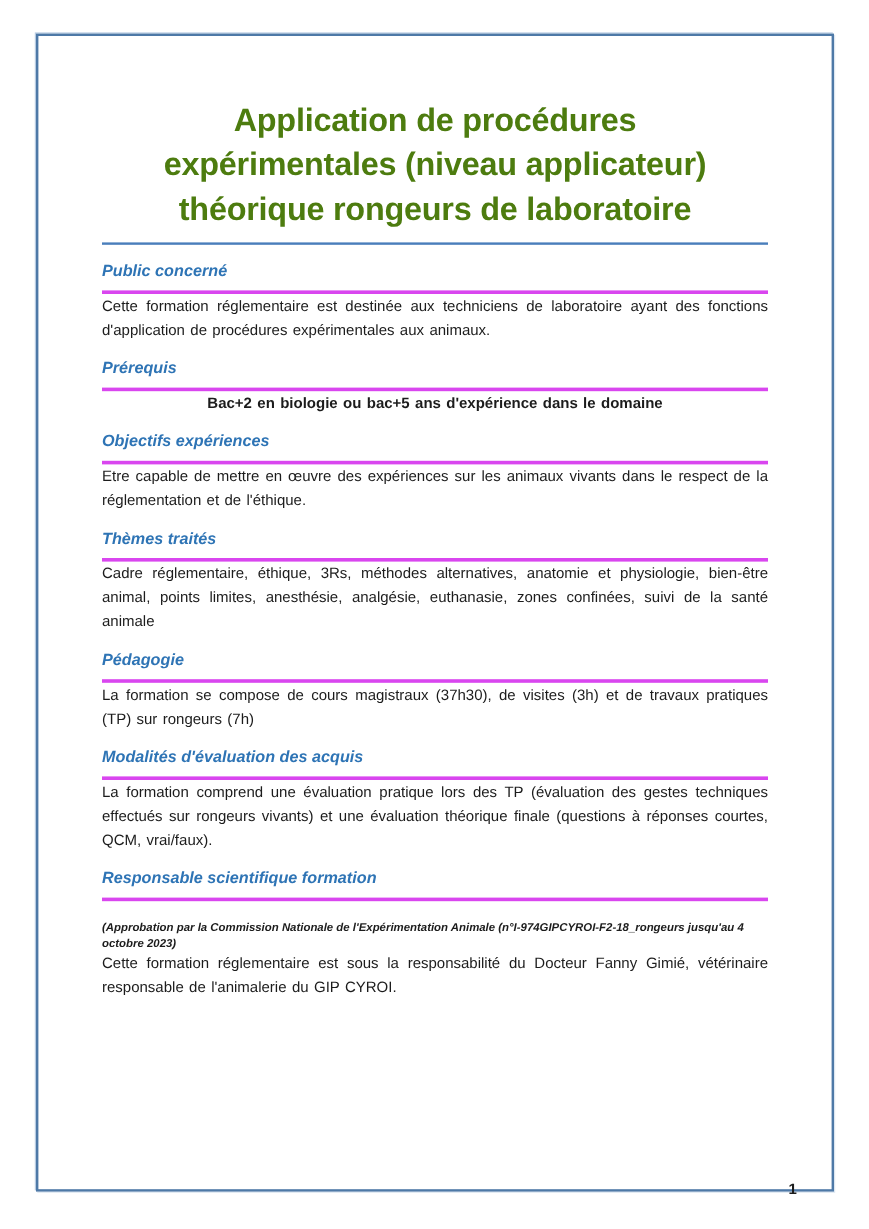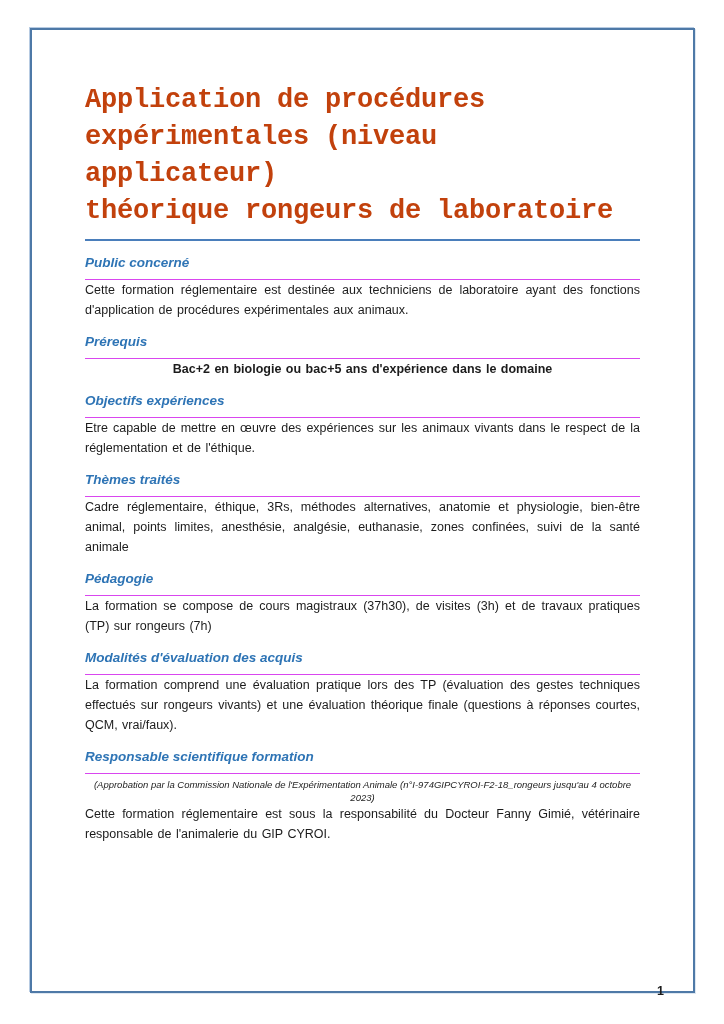--- a/index.html
+++ b/index.html
@@ -21,60 +21,59 @@
     box-shadow: -1px -1px 0 0 #b7cbe2, 1px 1px 0 0 #dde7f1;
     background: #ffffff;
   }
   .content {
     position: absolute;
     left: 30px; top: 28px; right: 29px; bottom: 31px;
     padding: 0 55px;
   }
   .doc-title {
     margin-top: 54px;
-    text-align: left;
-    color: #c2410c;
+    text-align: center;
+    color: #4d7c0f;
     font-weight: bold;
     font-size: 27px;
     line-height: 37px;
     letter-spacing: -0.2px;
-    font-family: Liberation Mono, monospace;
   }
   .title-rule {
     margin-top: 9px;
     border: none;
     border-top: 2px solid #4a7ebb;
   }
   .section h2 {
     margin-top: 14px;
     color: #2e74b5;
     font-style: italic;
     font-weight: bold;
     font-size: 13.5px;
     padding-bottom: 9px;
-    border-bottom: 1px solid #d946ef;
+    border-bottom: 3px solid #d946ef;
     letter-spacing: 0;
   }
   .section:first-of-type h2 { margin-top: 56px; }
   .section p.body {
     margin-top: 0;
     color: #1c1c1c;
     font-size: 12.5px;
     line-height: 20px;
     text-align: justify;
     word-spacing: 1px;
   }
   .section p.body.bold { font-weight: bold; text-align: center; }
   .section p.note {
-    margin-top: 4px;
+    margin-top: 16px;
     color: #1c1c1c;
     font-size: 9.5px;
     font-style: italic;
-    font-weight: normal;
-    text-align: center;
+    font-weight: bold;
+    text-align: left;
     line-height: 13px;
   }
   .page-number {
     position: absolute;
     right: 60px; bottom: 26px;
     color: #1c1c1c;
     font-size: 12.5px;
     font-weight: bold;
   }
 </style>

